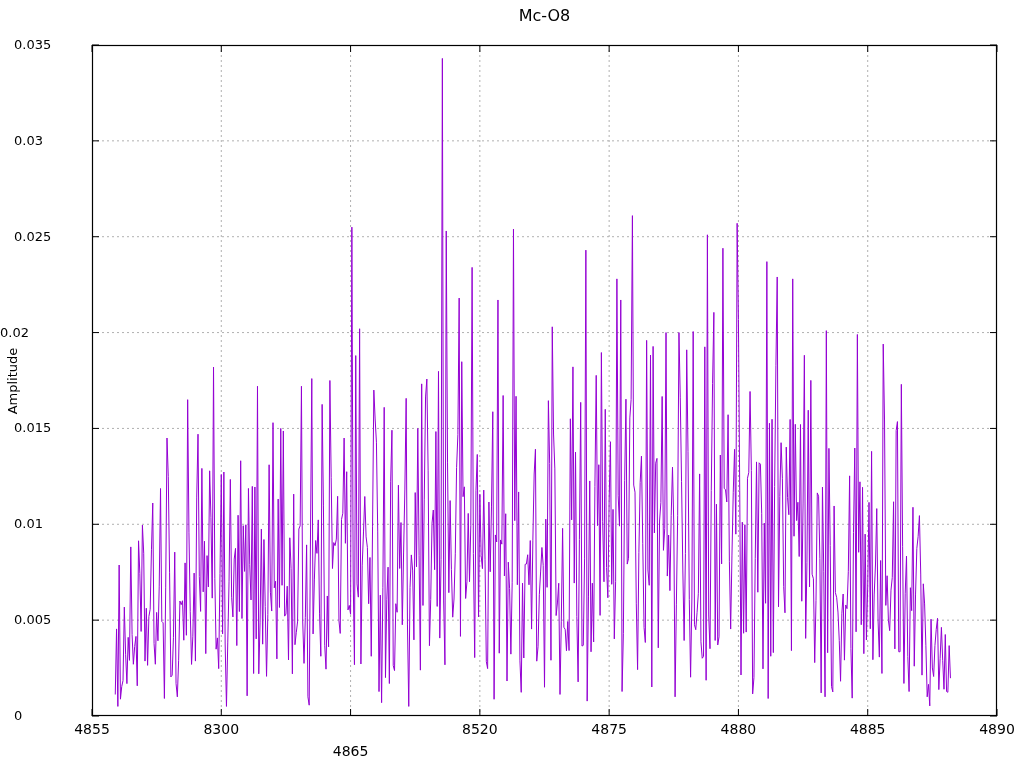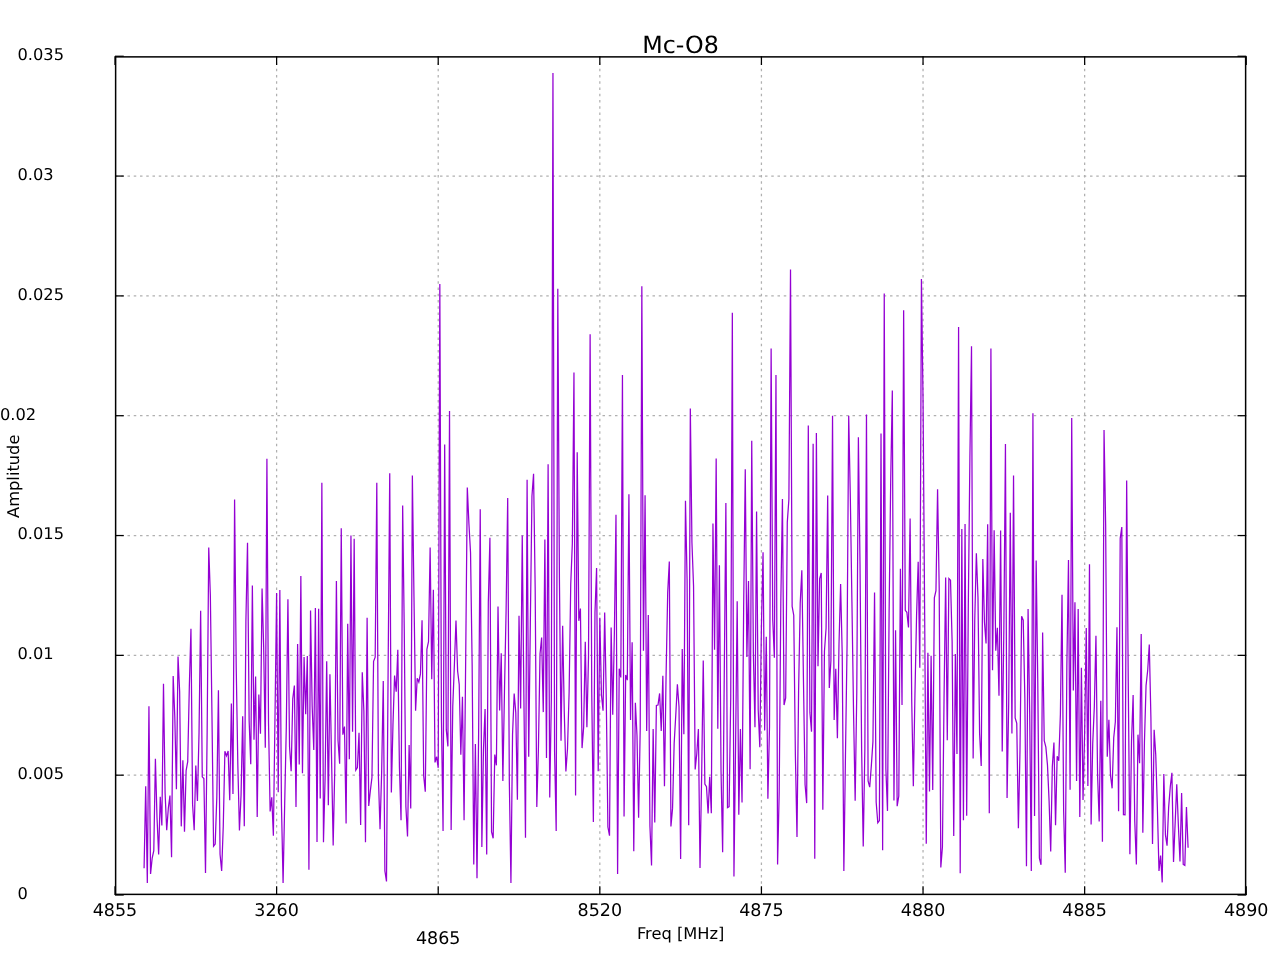--- a/index.html
+++ b/index.html
@@ -2,43 +2,42 @@
 <html><head>
 <meta charset="utf-8">
 <style>
   html,body{margin:0;padding:0;background:#fff;}
   .stage{
     position:relative;width:1024px;height:768px;background:#ffffff;
     font-family:"DejaVu Sans", "Liberation Sans", sans-serif;color:#000;
     overflow:hidden;
   }
   .chart-title{
-    position:absolute;top:28px;left:92px;width:905px;text-align:center;
-    font-size:19px;line-height:16px;
+    position:absolute;top:8px;left:92px;width:905px;text-align:center;
+    font-size:16px;line-height:16px;
   }
   .x-axis-title{
     position:absolute;top:740px;left:92px;width:905px;text-align:center;
     font-size:13px;line-height:16px;
   }
   .y-axis-title{
     position:absolute;left:12px;top:381px;
     transform:translate(-50%,-50%) rotate(-90deg);
     font-size:13px;white-space:nowrap;
   }
   .xt{position:absolute;width:60px;text-align:center;font-size:14px;line-height:15px;}
   .yt{position:absolute;width:70px;text-align:left;font-size:13px;line-height:15px;}
   svg{position:absolute;left:0;top:0;}
 </style>
 </head>
 <body>
 
 <div class="stage">
   <div class="chart-title">Mc-O8</div>
   <div class="y-axis-title">Amplitude</div>
-  <div class="x-axis-title">Freq [MHz]</div>
   <svg id="plot" width="1024" height="768">
       <line x1="221.28571428571428" y1="45" x2="221.28571428571428" y2="716" stroke="#b0b0b0" stroke-width="1" stroke-dasharray="2 3"></line>
       <line x1="350.57142857142856" y1="45" x2="350.57142857142856" y2="716" stroke="#b0b0b0" stroke-width="1" stroke-dasharray="2 3"></line>
       <line x1="479.85714285714283" y1="45" x2="479.85714285714283" y2="716" stroke="#b0b0b0" stroke-width="1" stroke-dasharray="2 3"></line>
       <line x1="609.1428571428571" y1="45" x2="609.1428571428571" y2="716" stroke="#b0b0b0" stroke-width="1" stroke-dasharray="2 3"></line>
       <line x1="738.4285714285714" y1="45" x2="738.4285714285714" y2="716" stroke="#b0b0b0" stroke-width="1" stroke-dasharray="2 3"></line>
       <line x1="867.7142857142857" y1="45" x2="867.7142857142857" y2="716" stroke="#b0b0b0" stroke-width="1" stroke-dasharray="2 3"></line>
       <line x1="92" y1="620.1428571428571" x2="997" y2="620.1428571428571" stroke="#b0b0b0" stroke-width="1" stroke-dasharray="2 3"></line>
       <line x1="92" y1="524.2857142857143" x2="997" y2="524.2857142857143" stroke="#b0b0b0" stroke-width="1" stroke-dasharray="2 3"></line>
       <line x1="92" y1="428.4285714285715" x2="997" y2="428.4285714285715" stroke="#b0b0b0" stroke-width="1" stroke-dasharray="2 3"></line>
@@ -75,21 +74,21 @@
       <line x1="92" y1="236.71428571428572" x2="99" y2="236.71428571428572" stroke="#000000" stroke-width="1"></line>
       <line x1="997" y1="236.71428571428572" x2="990" y2="236.71428571428572" stroke="#000000" stroke-width="1"></line>
       <line x1="92" y1="140.857142857143" x2="99" y2="140.857142857143" stroke="#000000" stroke-width="1"></line>
       <line x1="997" y1="140.857142857143" x2="990" y2="140.857142857143" stroke="#000000" stroke-width="1"></line>
       <line x1="92" y1="45" x2="99" y2="45" stroke="#000000" stroke-width="1"></line>
       <line x1="997" y1="45" x2="990" y2="45" stroke="#000000" stroke-width="1"></line>
       <rect x="92.5" y="45.5" width="904" height="670" fill="none" stroke="#000000" stroke-width="1.2"></rect>
     </svg>
   <div id="ticklabels">
       <div class="xt" style="left: 62px; top: 722px;">4855</div>
-      <div class="xt" style="left: 191.286px; top: 722px;">3260</div>
+      <div class="xt" style="left: 191.286px; top: 722px;">8300</div>
       <div class="xt" style="left: 320.571px; top: 722px; margin-top: 22px;">4865</div>
       <div class="xt" style="left: 449.857px; top: 722px;">8520</div>
       <div class="xt" style="left: 579.143px; top: 722px;">4875</div>
       <div class="xt" style="left: 708.429px; top: 722px;">4880</div>
       <div class="xt" style="left: 837.714px; top: 722px;">4885</div>
       <div class="xt" style="left: 967px; top: 722px;">4890</div>
       <div class="yt" style="left: 14px; top: 708px;">0</div>
       <div class="yt" style="left: 14px; top: 612.143px;">0.005</div>
       <div class="yt" style="left: 14px; top: 516.286px;">0.01</div>
       <div class="yt" style="left: 14px; top: 420.429px;">0.015</div>

